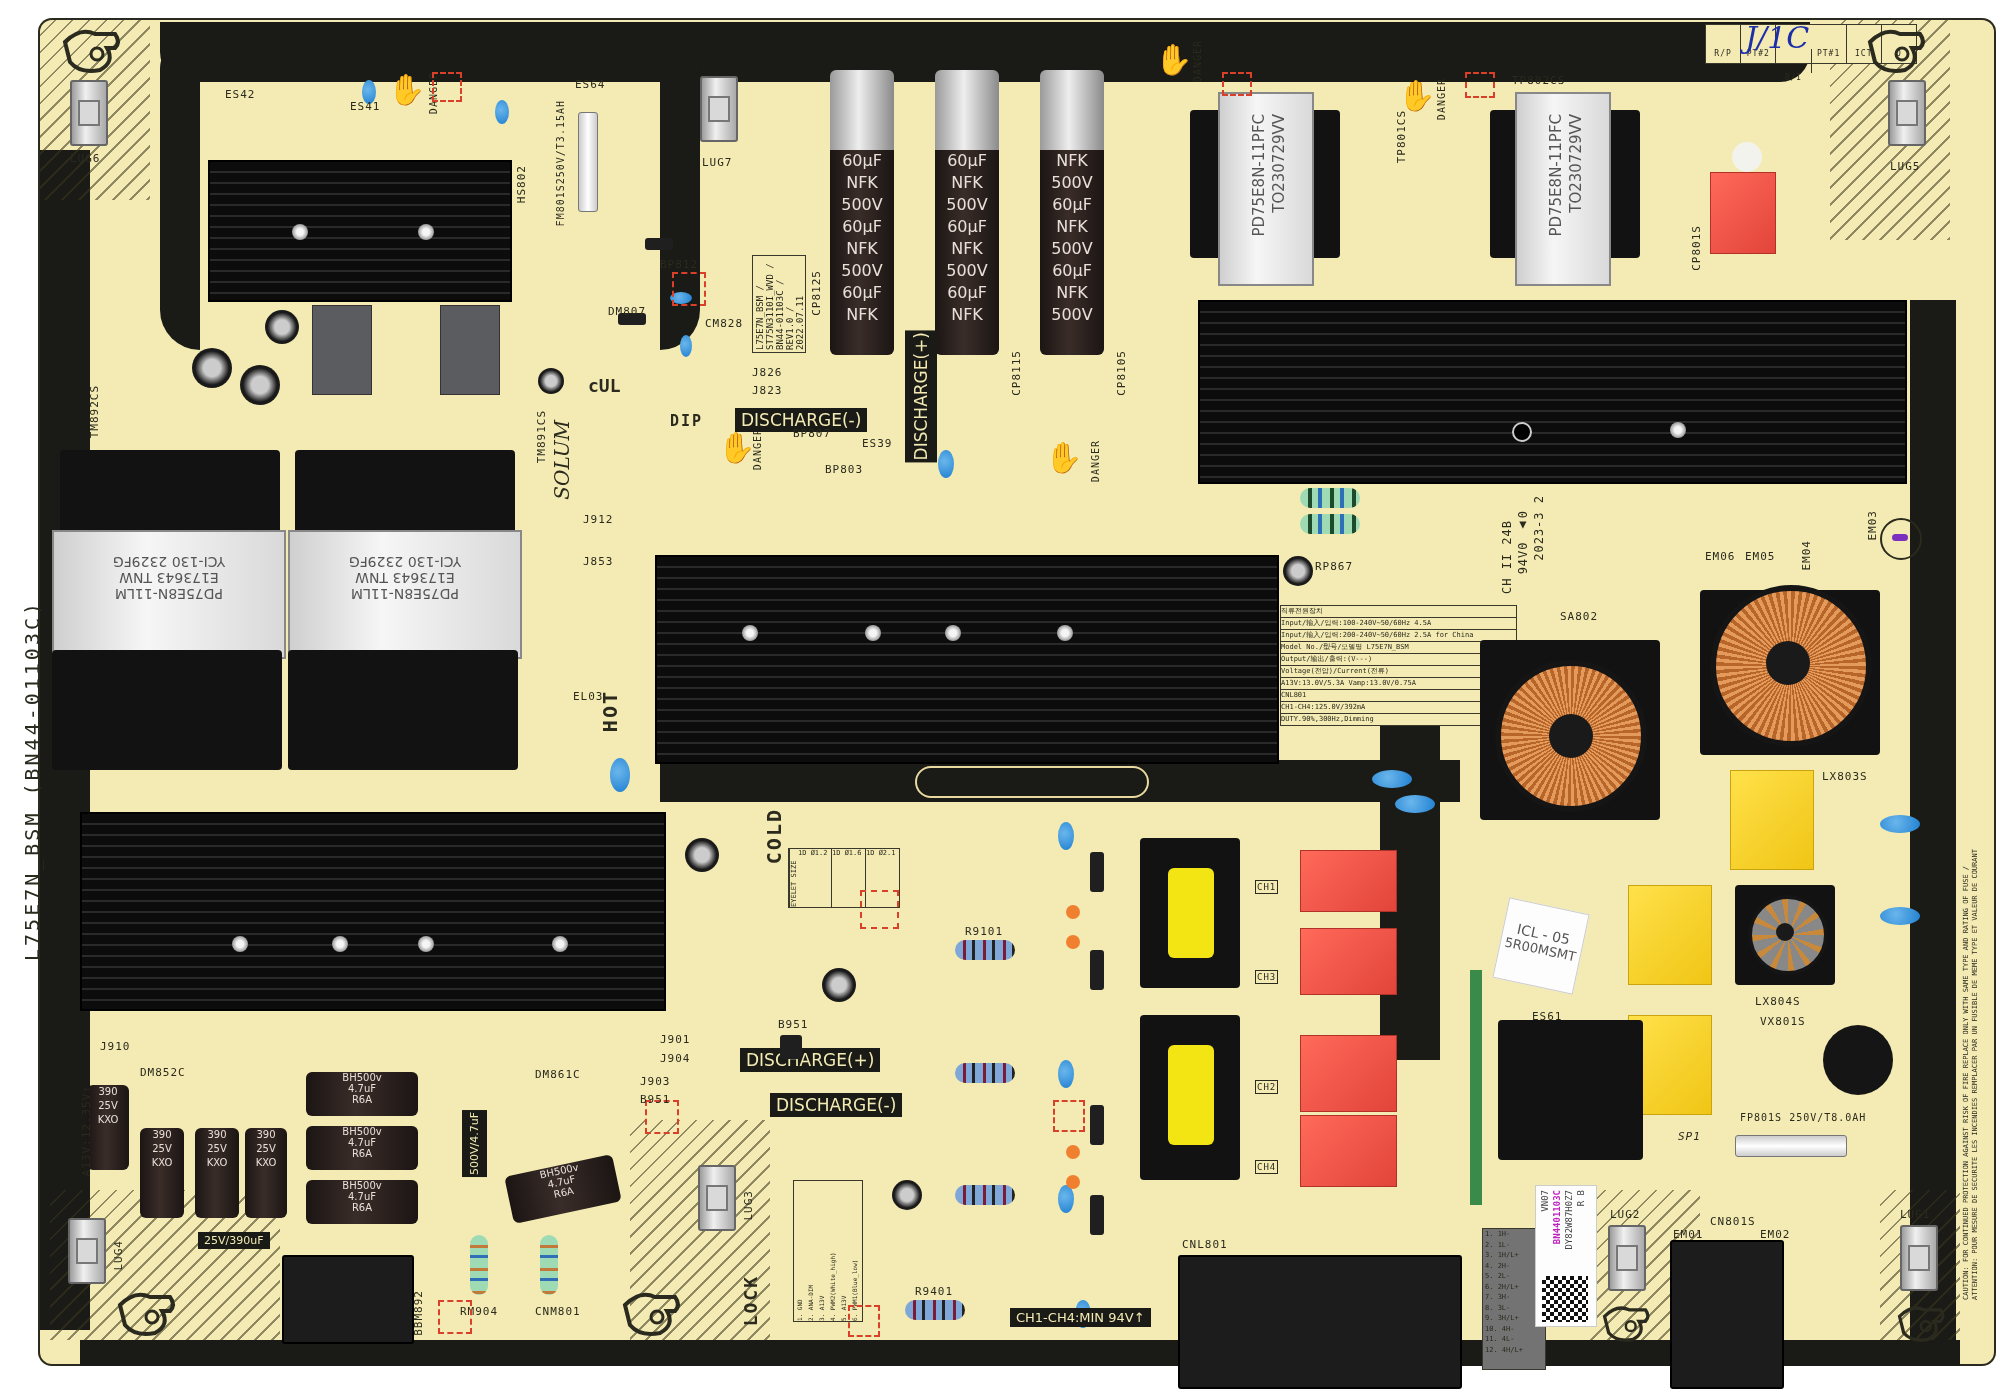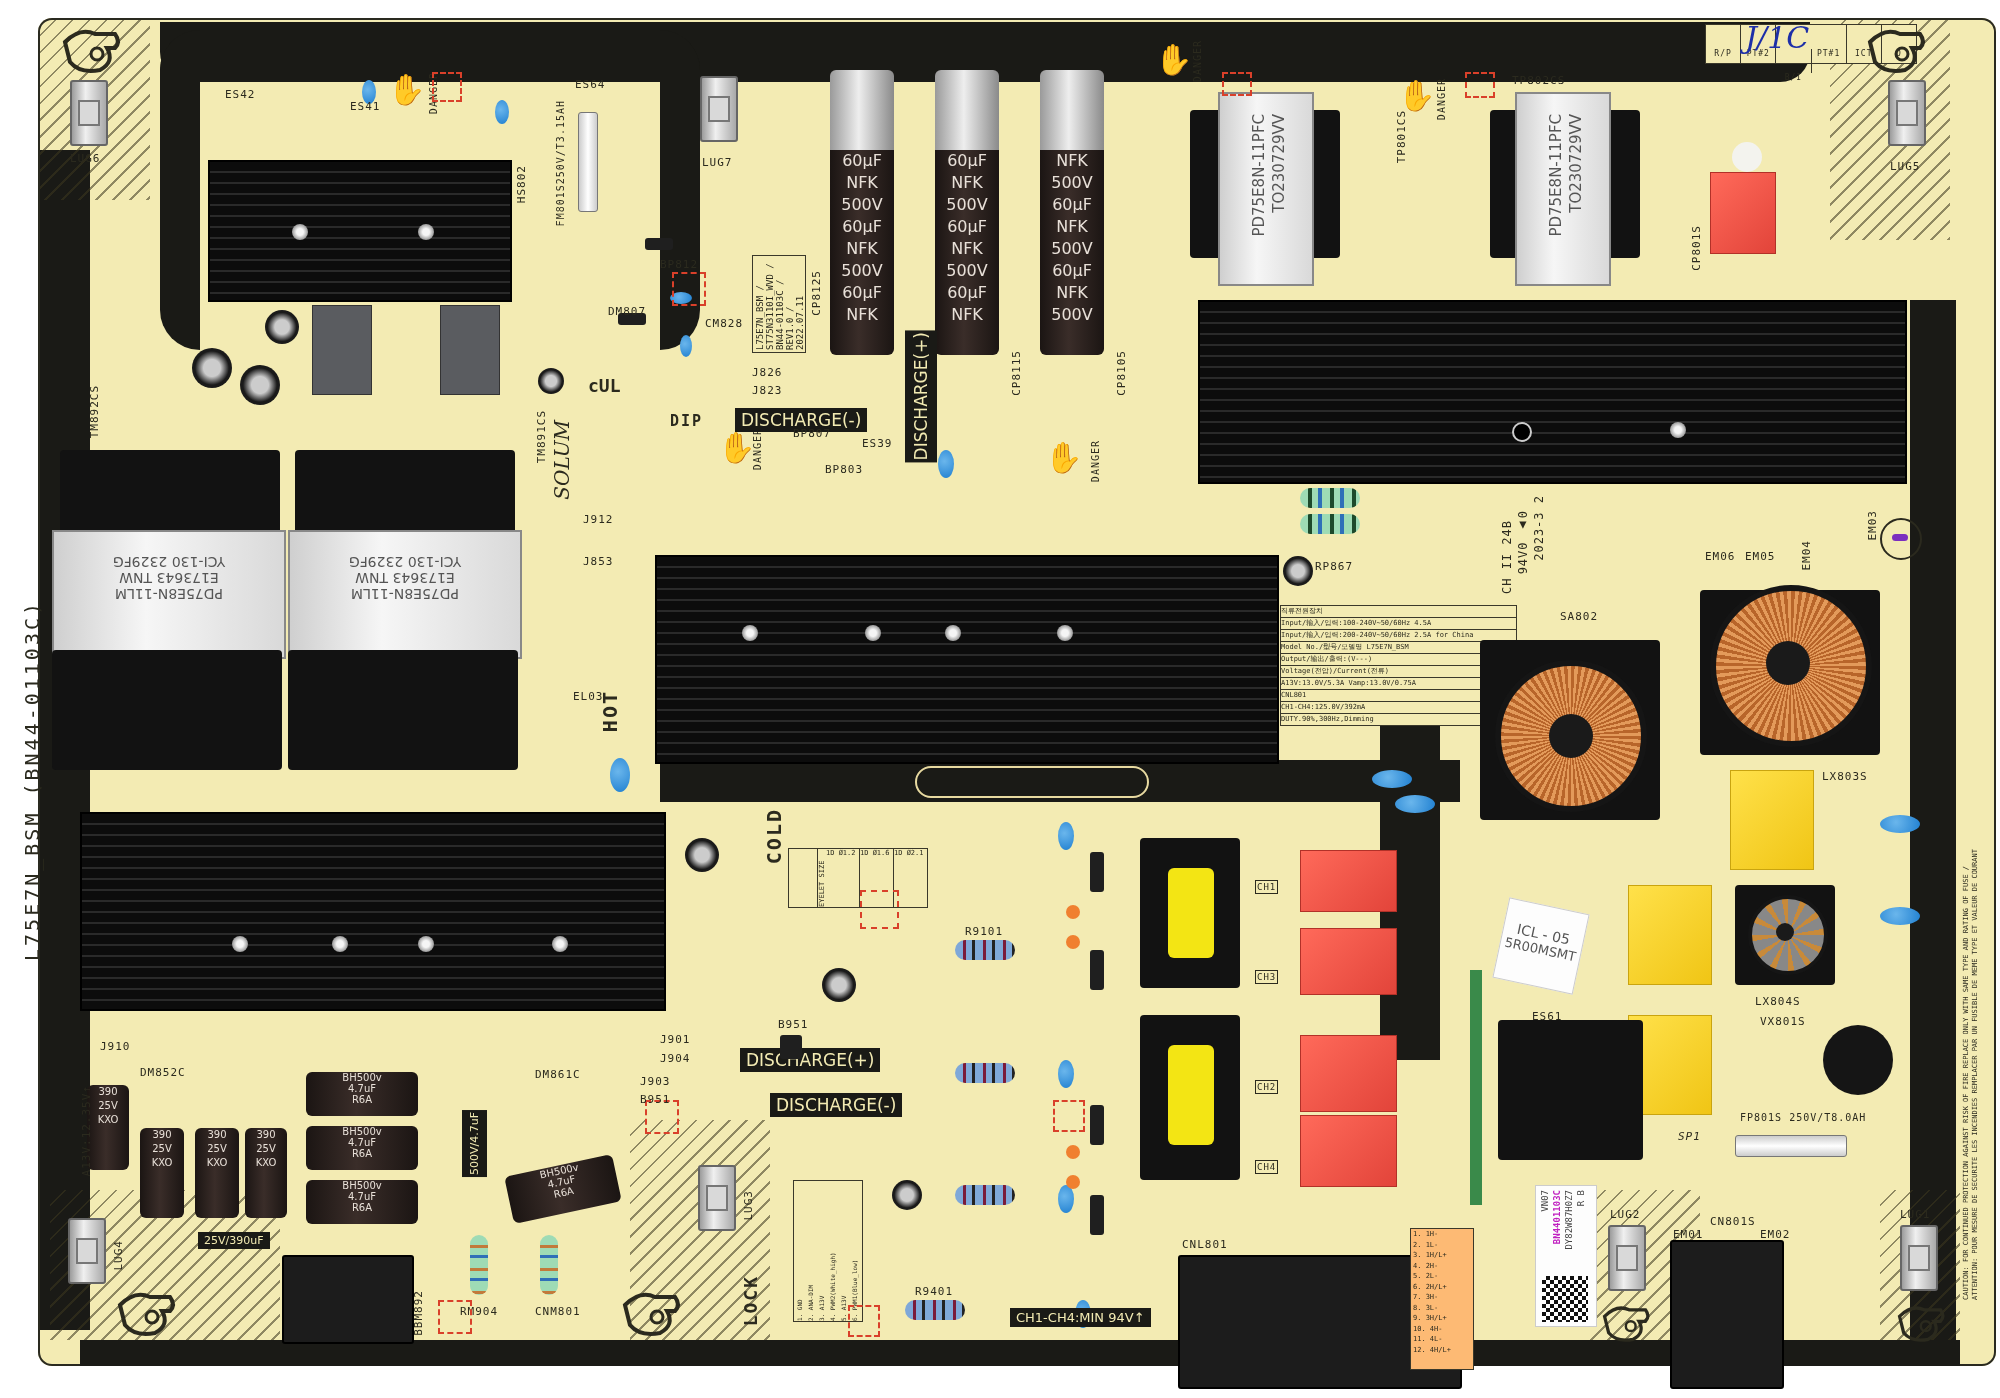--- a/index.html
+++ b/index.html
@@ -344,21 +344,21 @@
 <div class="abs" style="left:1066px;top:1175px;width:14px;height:14px;border-radius:50%;background:#f08030;"></div>
 
 <div class="abs diode" style="left:1090px;top:852px;width:14px;height:40px;"></div>
 <div class="abs diode" style="left:1090px;top:950px;width:14px;height:40px;"></div>
 <div class="abs diode" style="left:1090px;top:1105px;width:14px;height:40px;"></div>
 <div class="abs diode" style="left:1090px;top:1195px;width:14px;height:40px;"></div>
 <div class="abs diode" style="left:780px;top:1035px;width:22px;height:24px;"></div>
 <div class="abs diode" style="left:618px;top:313px;width:28px;height:12px;"></div>
 <div class="abs diode" style="left:645px;top:238px;width:28px;height:12px;"></div>
 
-<div class="abs label-box" style="left:788px;top:848px;width:110px;height:58px;display:flex;font-size:7px;padding-left:28px;">
+<div class="abs label-box" style="left:788px;top:848px;width:110px;height:58px;display:flex;font-size:7px;">
   <div class="vert" style="border-right:1px solid #3a382a;">EYELET SIZE</div>
   <div style="flex:1;border-right:1px solid #3a382a;">1D Ø1.2</div>
   <div style="flex:1;border-right:1px solid #3a382a;">1D Ø1.6</div>
   <div style="flex:1;">1D Ø2.1</div>
 </div>
 
 <div class="abs" style="left:265px;top:310px;width:34px;height:34px;border-radius:50%;background:radial-gradient(circle,#ccc 30%,#1a1a1a 60%);"></div>
 <div class="abs" style="left:192px;top:348px;width:40px;height:40px;border-radius:50%;background:radial-gradient(circle,#ccc 30%,#1a1a1a 60%);"></div>
 <div class="abs" style="left:240px;top:365px;width:40px;height:40px;border-radius:50%;background:radial-gradient(circle,#ccc 30%,#1a1a1a 60%);"></div>
 <div class="abs" style="left:538px;top:368px;width:26px;height:26px;border-radius:50%;background:radial-gradient(circle,#ccc 30%,#1a1a1a 60%);"></div>
@@ -430,21 +430,21 @@
   <div>4. PWM2(White_high)</div>
   <div>5. A13V</div>
   <div>6. PWM1(Blue_low)</div>
 </div>
 
 <div class="abs badge-black" style="left:1010px;top:1308px;font-size:13px;">CH1-CH4:MIN 94V↑</div>
 
 <div class="abs connector" style="left:1178px;top:1255px;width:280px;height:130px;"></div>
 <div class="abs silk" style="left:1182px;top:1238px;">CNL801</div>
 
-<div class="abs label-box" style="left:1410px;top:1228px;width:60px;height:140px;font-size:7px;line-height:10.5px;padding-left:2px;background:#fdba74;">
+<div class="abs label-box" style="left:1482px;top:1228px;width:60px;height:140px;font-size:7px;line-height:10.5px;padding-left:2px;background:#737373;">
   <div>1. 1H-</div>
   <div>2. 1L-</div>
   <div>3. 1H/L+</div>
   <div>4. 2H-</div>
   <div>5. 2L-</div>
   <div>6. 2H/L+</div>
   <div>7. 3H-</div>
   <div>8. 3L-</div>
   <div>9. 3H/L+</div>
   <div>10. 4H-</div>

